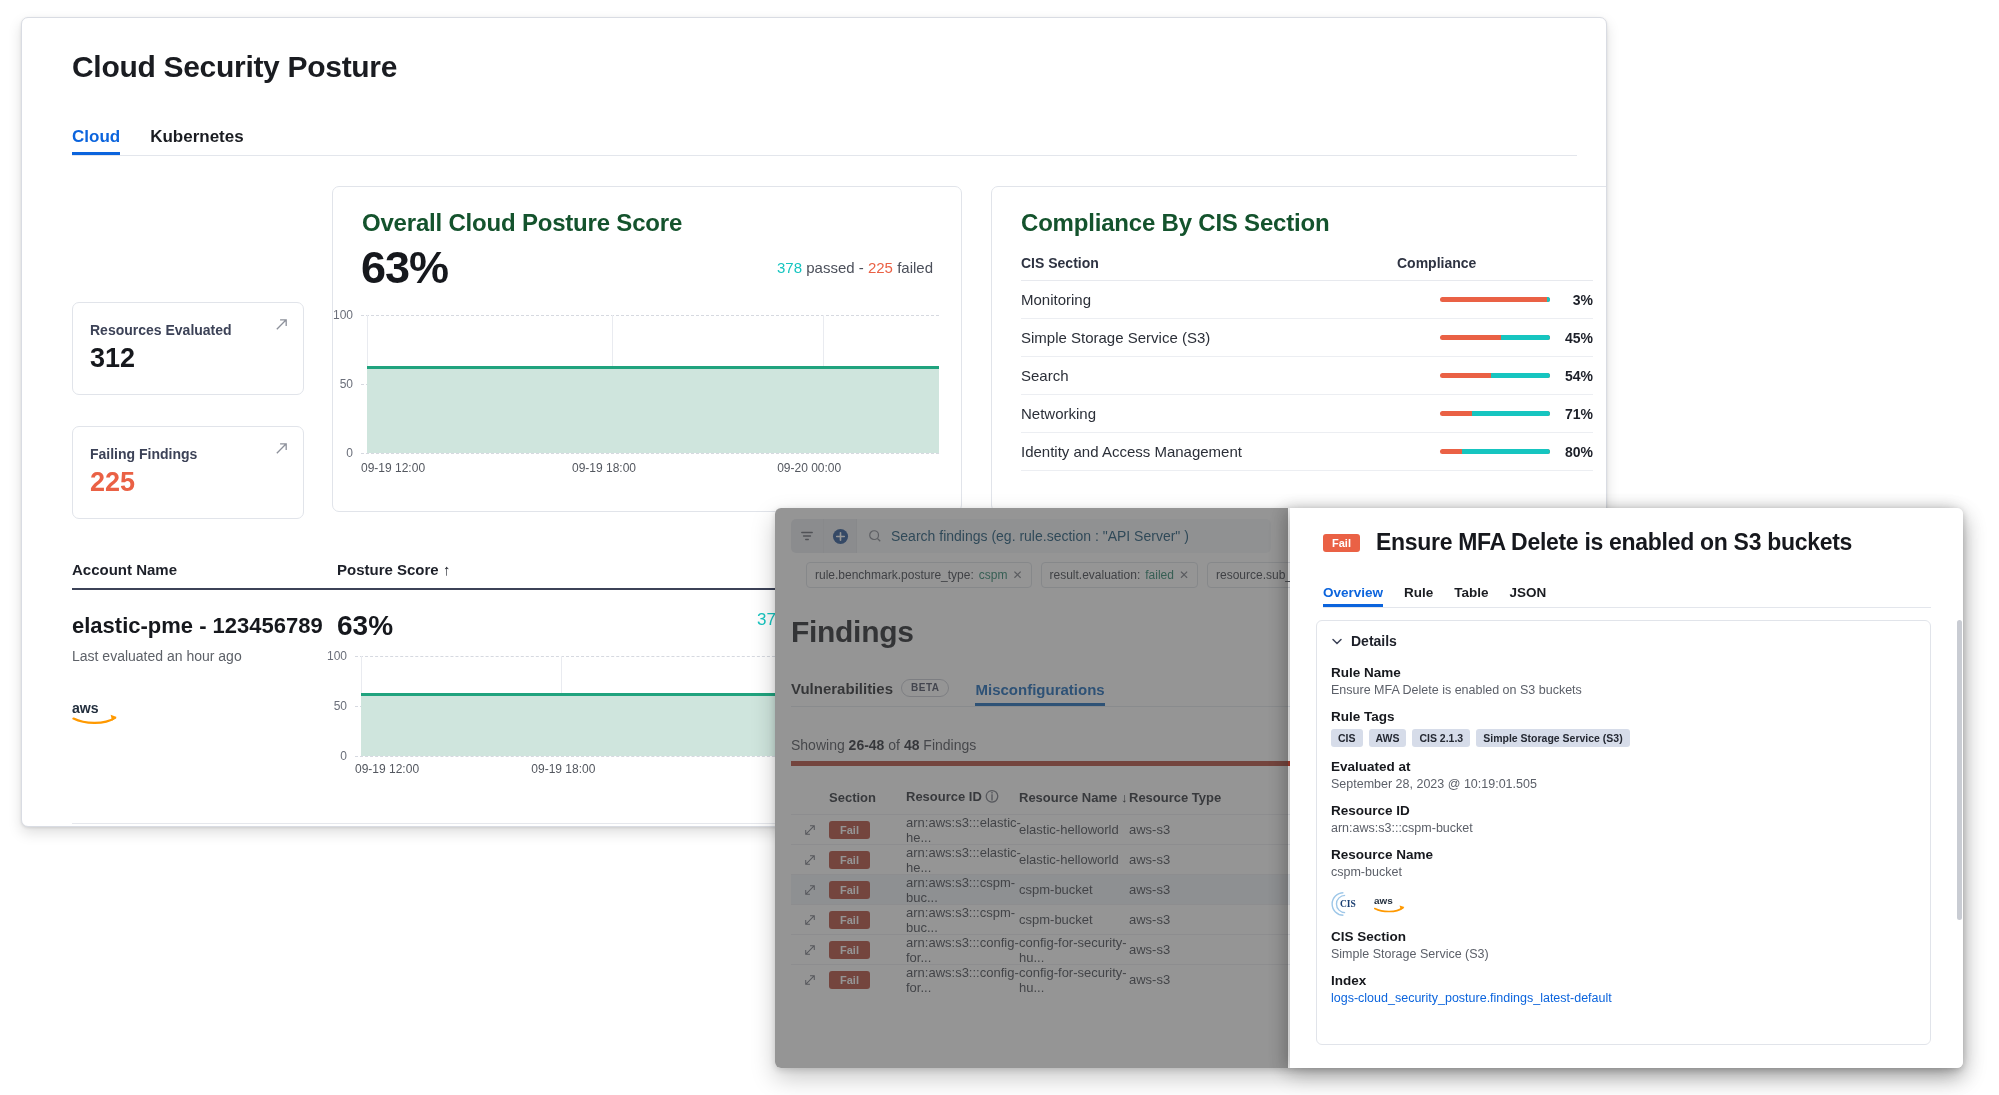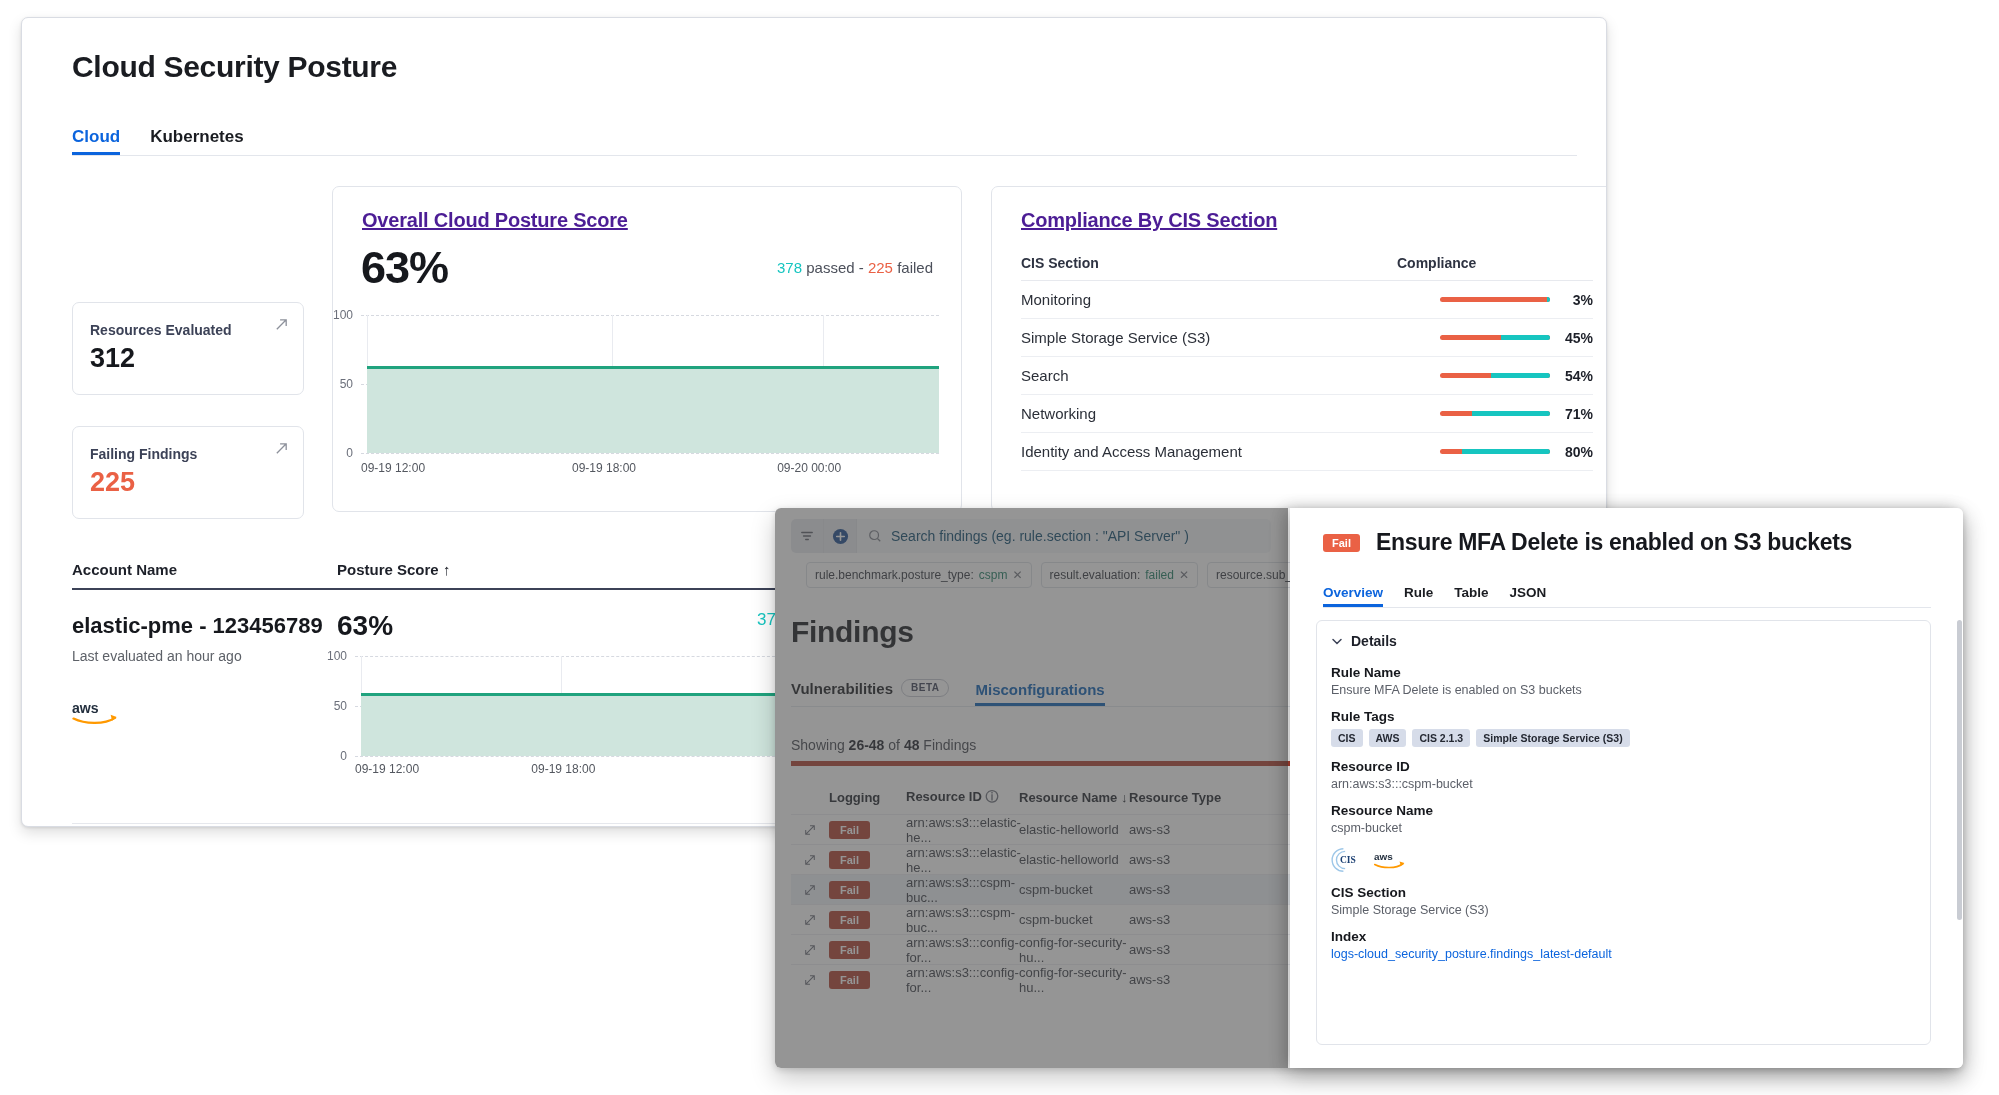--- a/index.html
+++ b/index.html
@@ -48,21 +48,21 @@
   #kpi1 { top: 163px; }
   #kpi2 { top: 284px; }
   #kpi3 { top: 408px; }
 
   
   .panel-score {
     position: absolute; left: 310px; top: 168px;
     width: 630px; height: 326px;
     border: 1px solid #e1e4ea; border-radius: 7px; background: #fff; overflow: hidden;
   }
-  .panel-title { font-size: 20px; font-weight: bold; color: #4c1d95; letter-spacing: -0.2px; text-decoration: underline; }
+  .panel-title { font-size: 24px; font-weight: bold; color: #14532d; letter-spacing: -0.2px; }
   .score-title { position: absolute; left: 29px; top: 22px; }
   .score-big { position: absolute; left: 28px; top: 55px; font-size: 45px; font-weight: bold; color: #16181d; letter-spacing: -1px; }
   .score-meta { position: absolute; right: 28px; top: 72px; font-size: 15px; color: #4c505b; }
   .pass-num { color: #16c5c0; }
   .fail-num { color: #ea6145; }
   .chart-wrap { position: absolute; left: 28px; top: 128px; width: 578px; height: 160px; }
 
   
   .chart { position: relative; width: 100%; height: 100%; }
   .chart .ylab { position: absolute; right: 100%; margin-right: 8px; font-size: 12px; color: #6b6f7a; transform: translateY(-50%); white-space: nowrap; }
@@ -415,21 +415,21 @@
 
       <div class="fm-showing">
         <span>Showing </span><b>26-48</b><span> of </span><b>48</b><span> Findings</span>
       </div>
 
       <div class="fm-rule"></div>
 
       <div class="fm-table">
         <div class="fm-thead">
           <div class="c-exp"></div>
-          <div class="c-res">Logging</div>
+          <div class="c-res">Section</div>
           <div class="c-rid">
             <span>Resource ID</span>
             <span style="color:#6b6f7a">ⓘ</span>
           </div>
           <div class="c-rname">
             <span>Resource Name</span>
             <span>↓</span>
           </div>
           <div class="c-rtype">Resource Type</div>
         </div>
@@ -533,20 +533,24 @@
             <div class="fo-v">Ensure MFA Delete is enabled on S3 buckets</div>
           </div>
           <div class="fo-item">
             <div class="fo-k">Rule Tags</div>
             <div class="tagrow">
               <span class="tag">CIS</span>
               <span class="tag">AWS</span>
               <span class="tag">CIS 2.1.3</span>
               <span class="tag">Simple Storage Service (S3)</span>
             </div>
+          </div>
+          <div class="fo-item">
+            <div class="fo-k">Evaluated at</div>
+            <div class="fo-v">September 28, 2023 @ 10:19:01.505</div>
           </div>
           <div class="fo-item">
             <div class="fo-k">Resource ID</div>
             <div class="fo-v">arn:aws:s3:::cspm-bucket</div>
           </div>
           <div class="fo-item">
             <div class="fo-k">Resource Name</div>
             <div class="fo-v">cspm-bucket</div>
           </div>
           <div class="fo-item">

